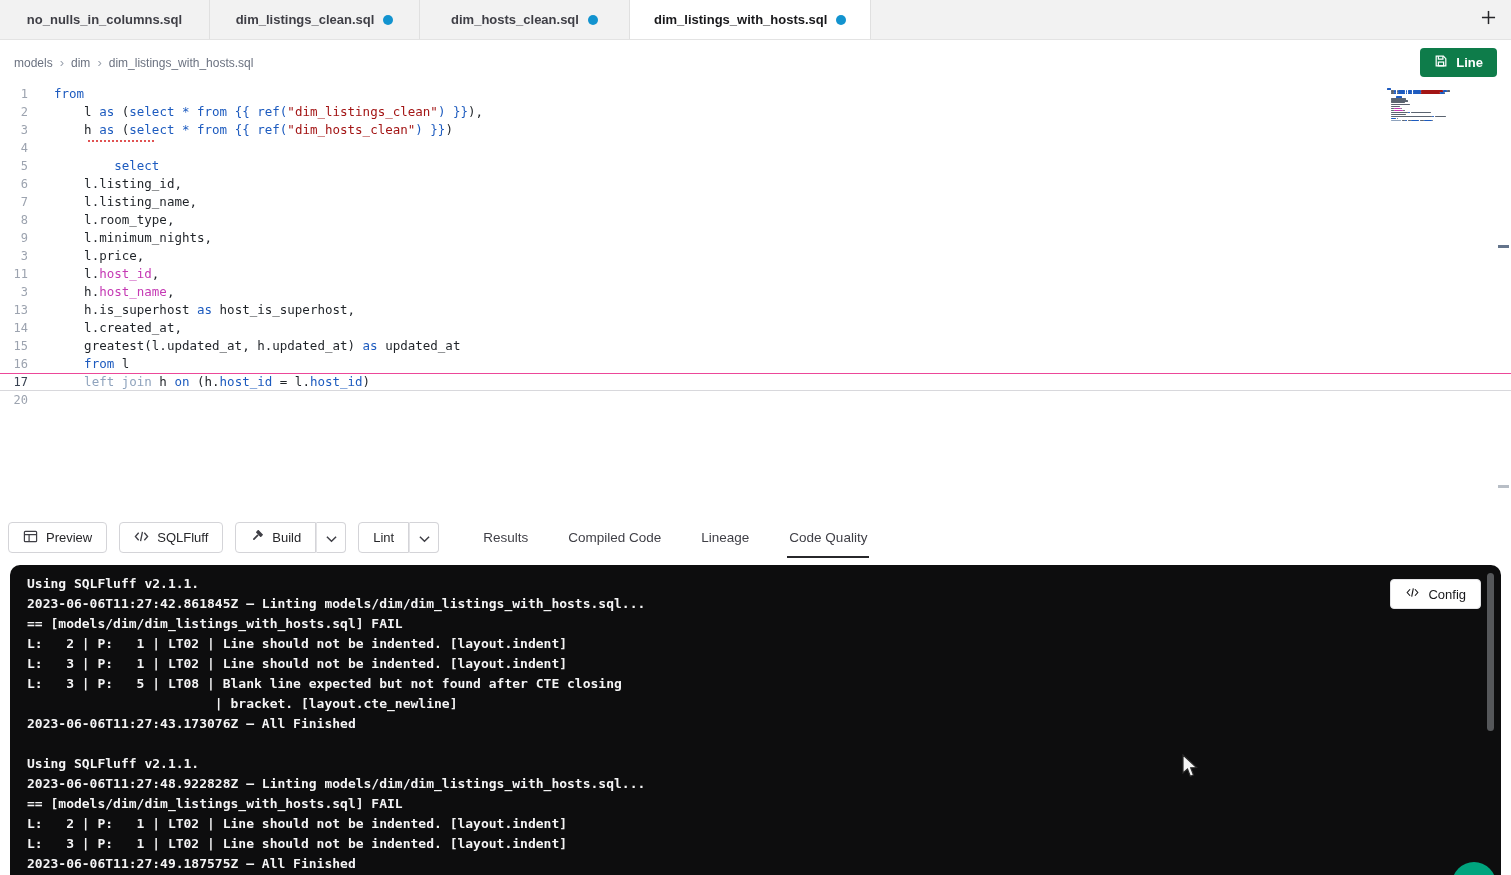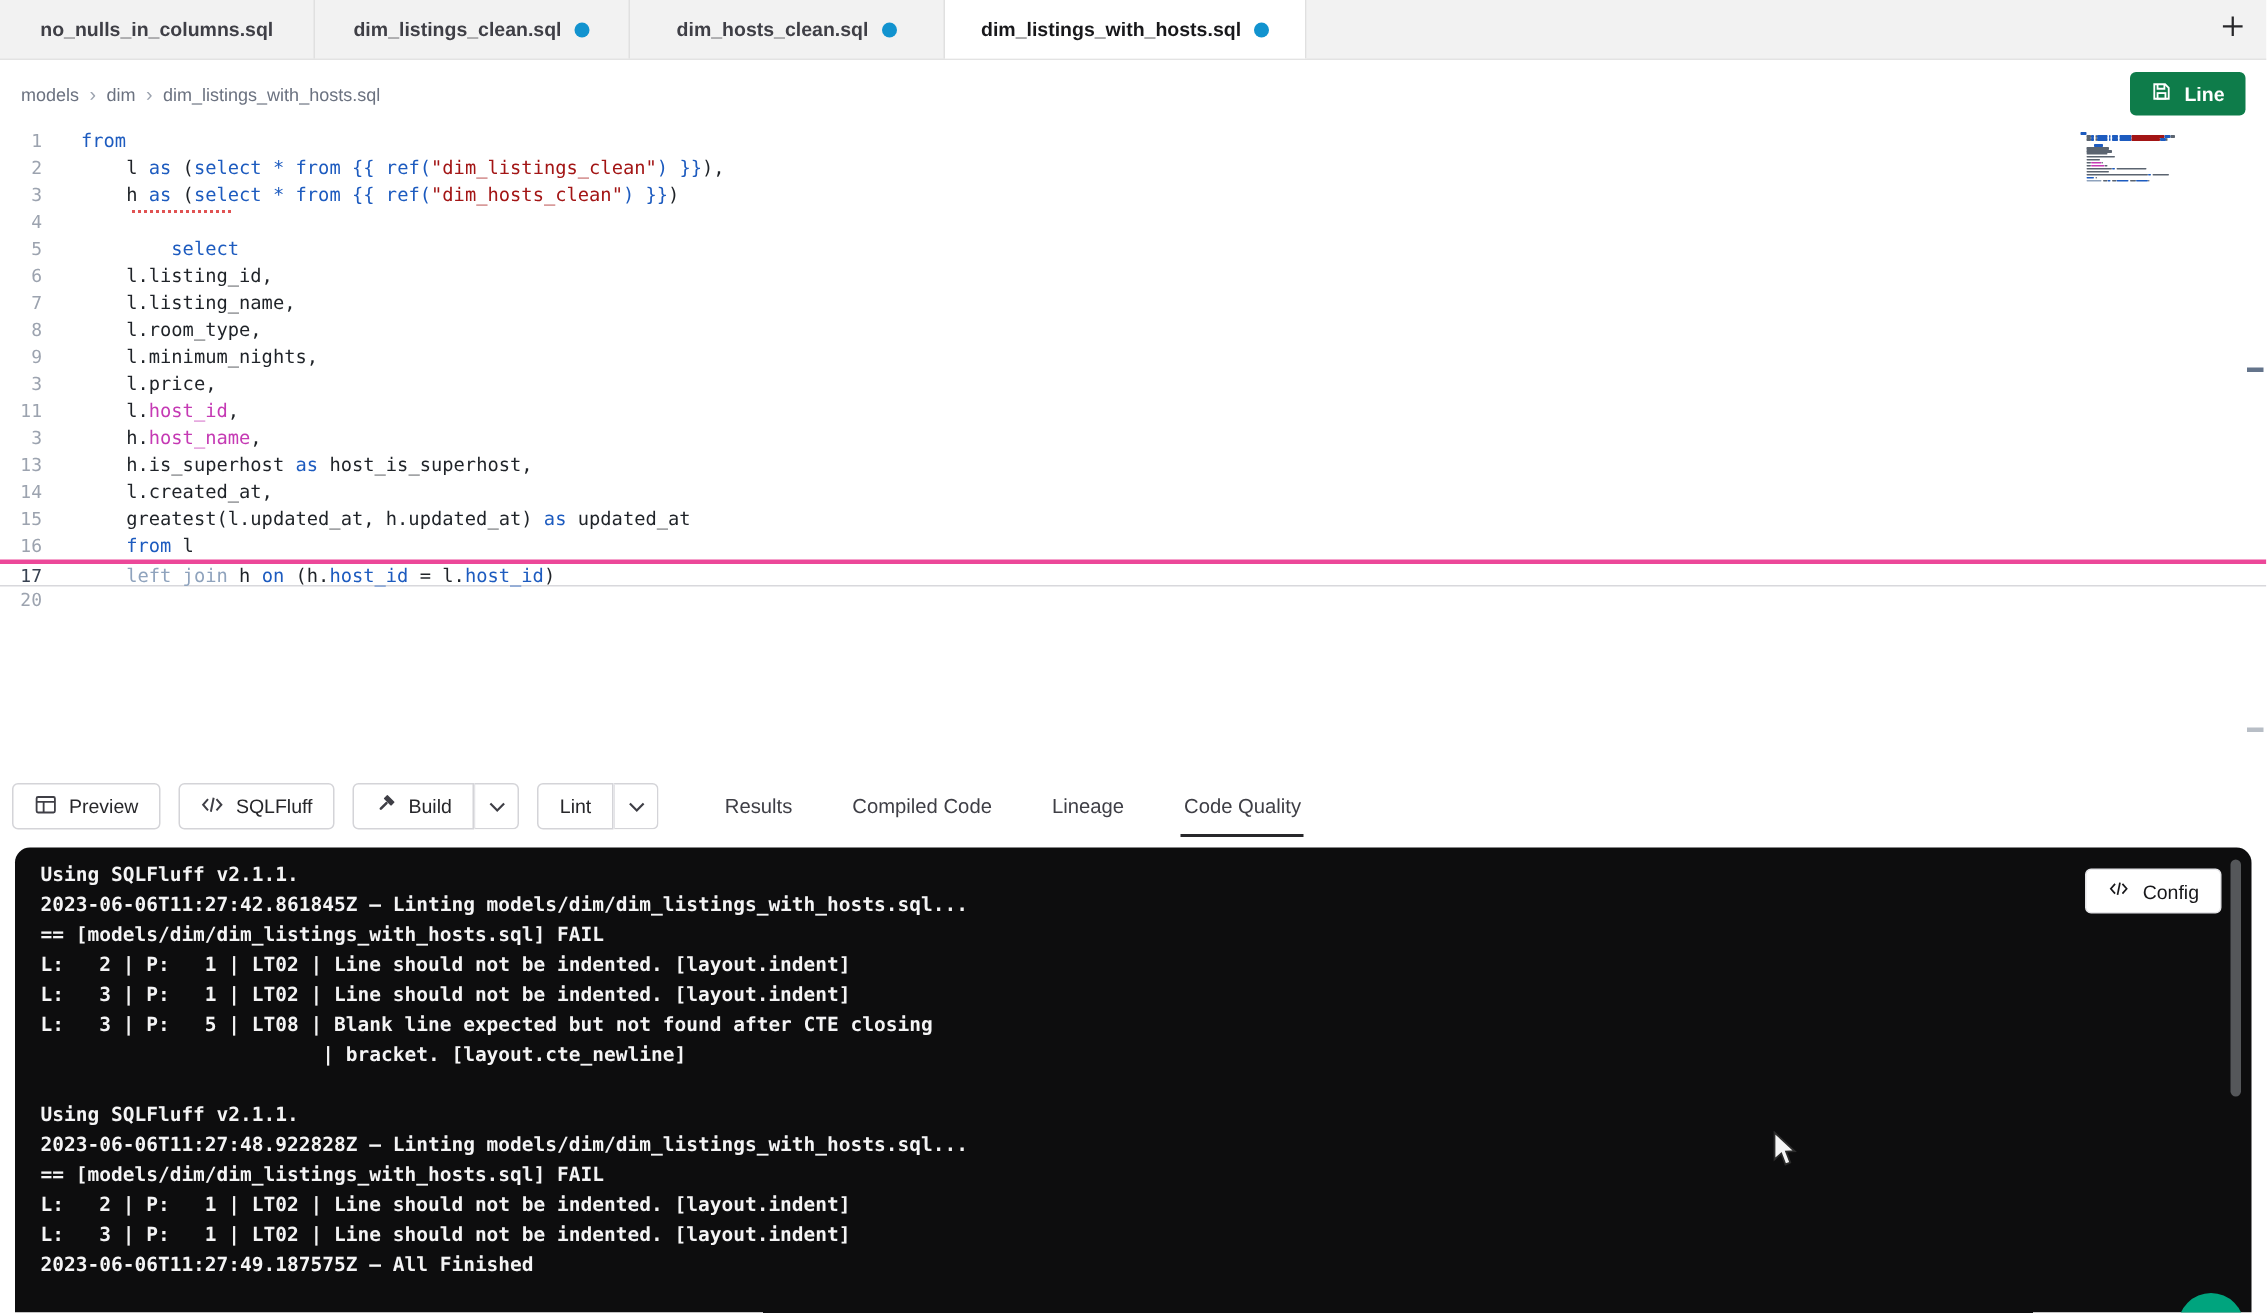--- a/index.html
+++ b/index.html
@@ -22,21 +22,21 @@
   .crumb-sep { color:#9ca3af; font-size:13px; }
   .savebtn { margin-left:auto; height:29px; padding:0 14px; border-radius:4px; display:flex; align-items:center; gap:8px;
              color:#fff; font-size:13px; font-weight:600; cursor:pointer; background:var(--green,#0e7c4a); }
 
   
   .editor { position:relative; height:425px; background:#fff; overflow:hidden; flex-shrink:0;
             font-family:"DejaVu Sans Mono","Liberation Mono",monospace; font-size:12.5px; }
   .codeline { display:flex; height:18px; line-height:18px; white-space:pre; }
   .codeline .gutter { flex:0 0 28px; text-align:right; color:#9ca3af; font-size:12px; }
   .codeline .content { padding-left:26px; white-space:pre; color:#1f2328; }
-  .codeline.active { border-top:3px solid #ec4899; border-bottom:1px solid #d8d8dc; line-height:16px; }
+  .codeline.active { border-top:1px solid #ec4899; border-bottom:1px solid #d8d8dc; line-height:16px; }
   .codeline.active .gutter { color:#374151; }
   .tok-kw  { color:var(--kw,#1d5bbf); }
   .tok-str { color:var(--str,#a31515); }
   .tok-mag { color:var(--mag,#c53ab4); }
   .tok-lt  { color:var(--lt,#8fa3bd); }
   .tok-pl  { color:#1f2328; }
   .squiggle { position:absolute; left:88px; top:55px; width:68px; height:2px;
               background:repeating-linear-gradient(90deg,#e05252 0 2px,transparent 2px 4px); }
   .minimap { position:absolute; top:3px; right:46px; width:78px; }
   .mm-line { display:flex; height:1.6px; margin-bottom:0.4px; }
@@ -334,20 +334,21 @@
 
   <div class="terminal">
     <div id="termlines">
         <div class="termline">Using SQLFluff v2.1.1.</div>
         <div class="termline">2023-06-06T11:27:42.861845Z — Linting models/dim/dim_listings_with_hosts.sql...</div>
         <div class="termline">== [models/dim/dim_listings_with_hosts.sql] FAIL</div>
         <div class="termline">L:   2 | P:   1 | LT02 | Line should not be indented. [layout.indent]</div>
         <div class="termline">L:   3 | P:   1 | LT02 | Line should not be indented. [layout.indent]</div>
         <div class="termline">L:   3 | P:   5 | LT08 | Blank line expected but not found after CTE closing</div>
         <div class="termline">                        | bracket. [layout.cte_newline]</div>
+        <div class="termline">2023-06-06T11:27:43.173076Z — All Finished</div>
         <div class="termline"></div>
         <div class="termline">Using SQLFluff v2.1.1.</div>
         <div class="termline">2023-06-06T11:27:48.922828Z — Linting models/dim/dim_listings_with_hosts.sql...</div>
         <div class="termline">== [models/dim/dim_listings_with_hosts.sql] FAIL</div>
         <div class="termline">L:   2 | P:   1 | LT02 | Line should not be indented. [layout.indent]</div>
         <div class="termline">L:   3 | P:   1 | LT02 | Line should not be indented. [layout.indent]</div>
         <div class="termline">2023-06-06T11:27:49.187575Z — All Finished</div>
       </div>
     <div class="configbtn">
       <span>

